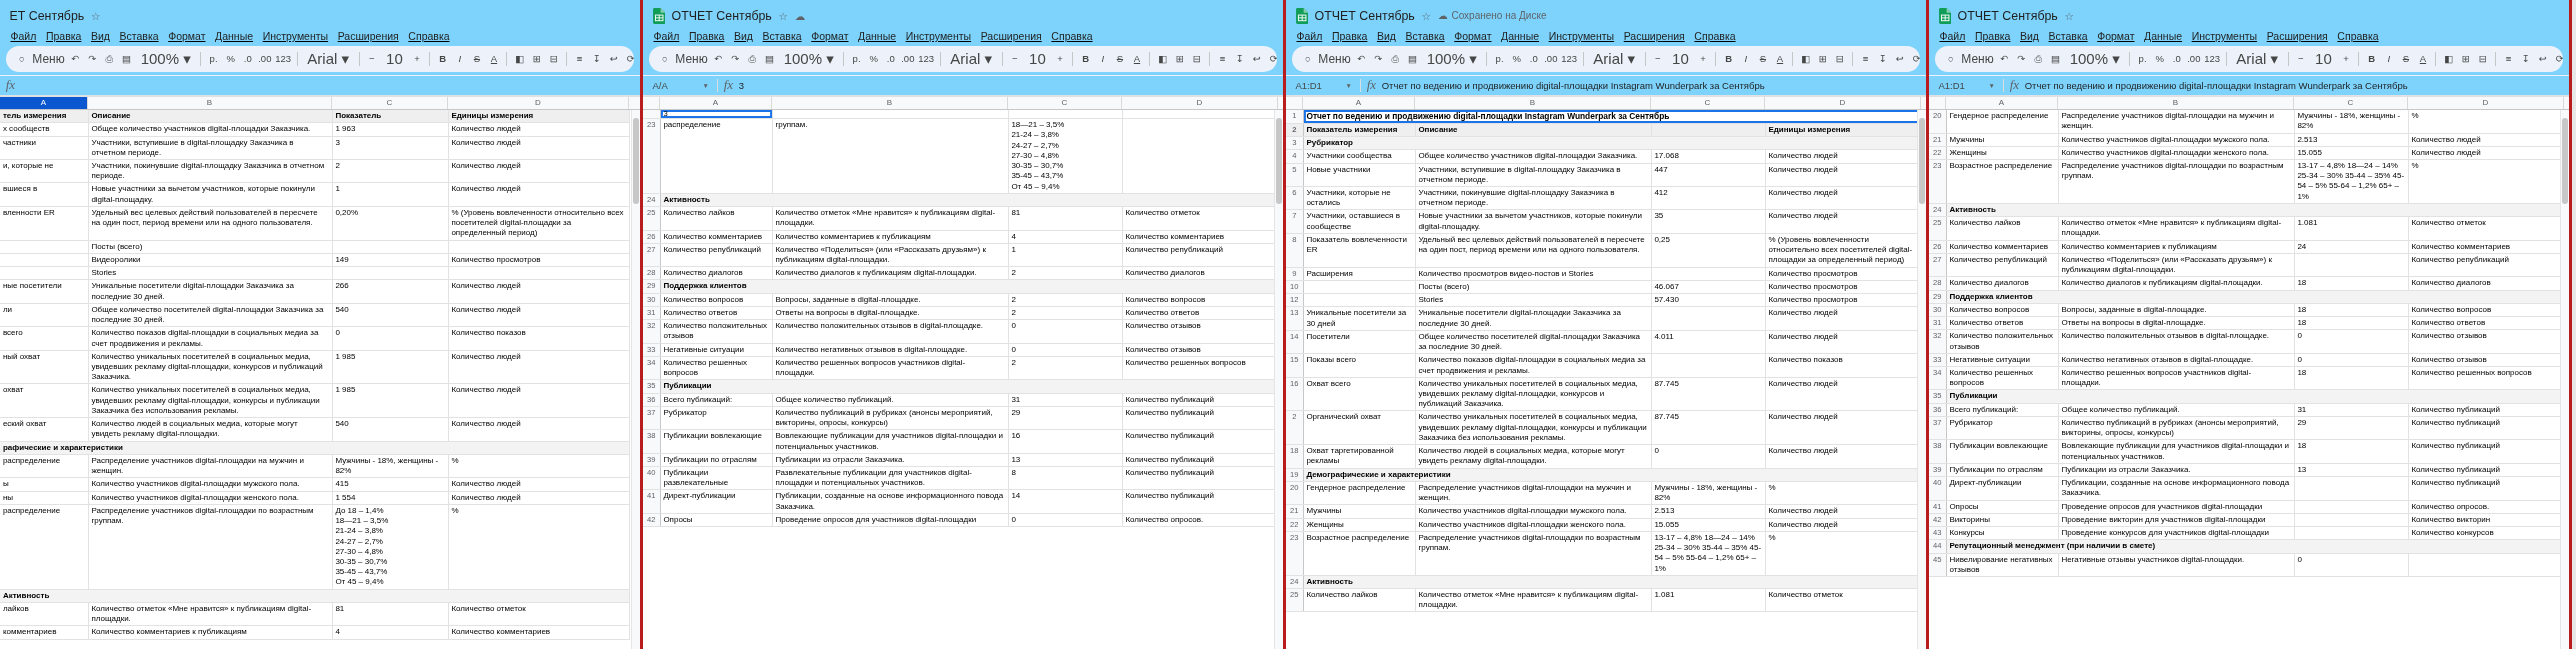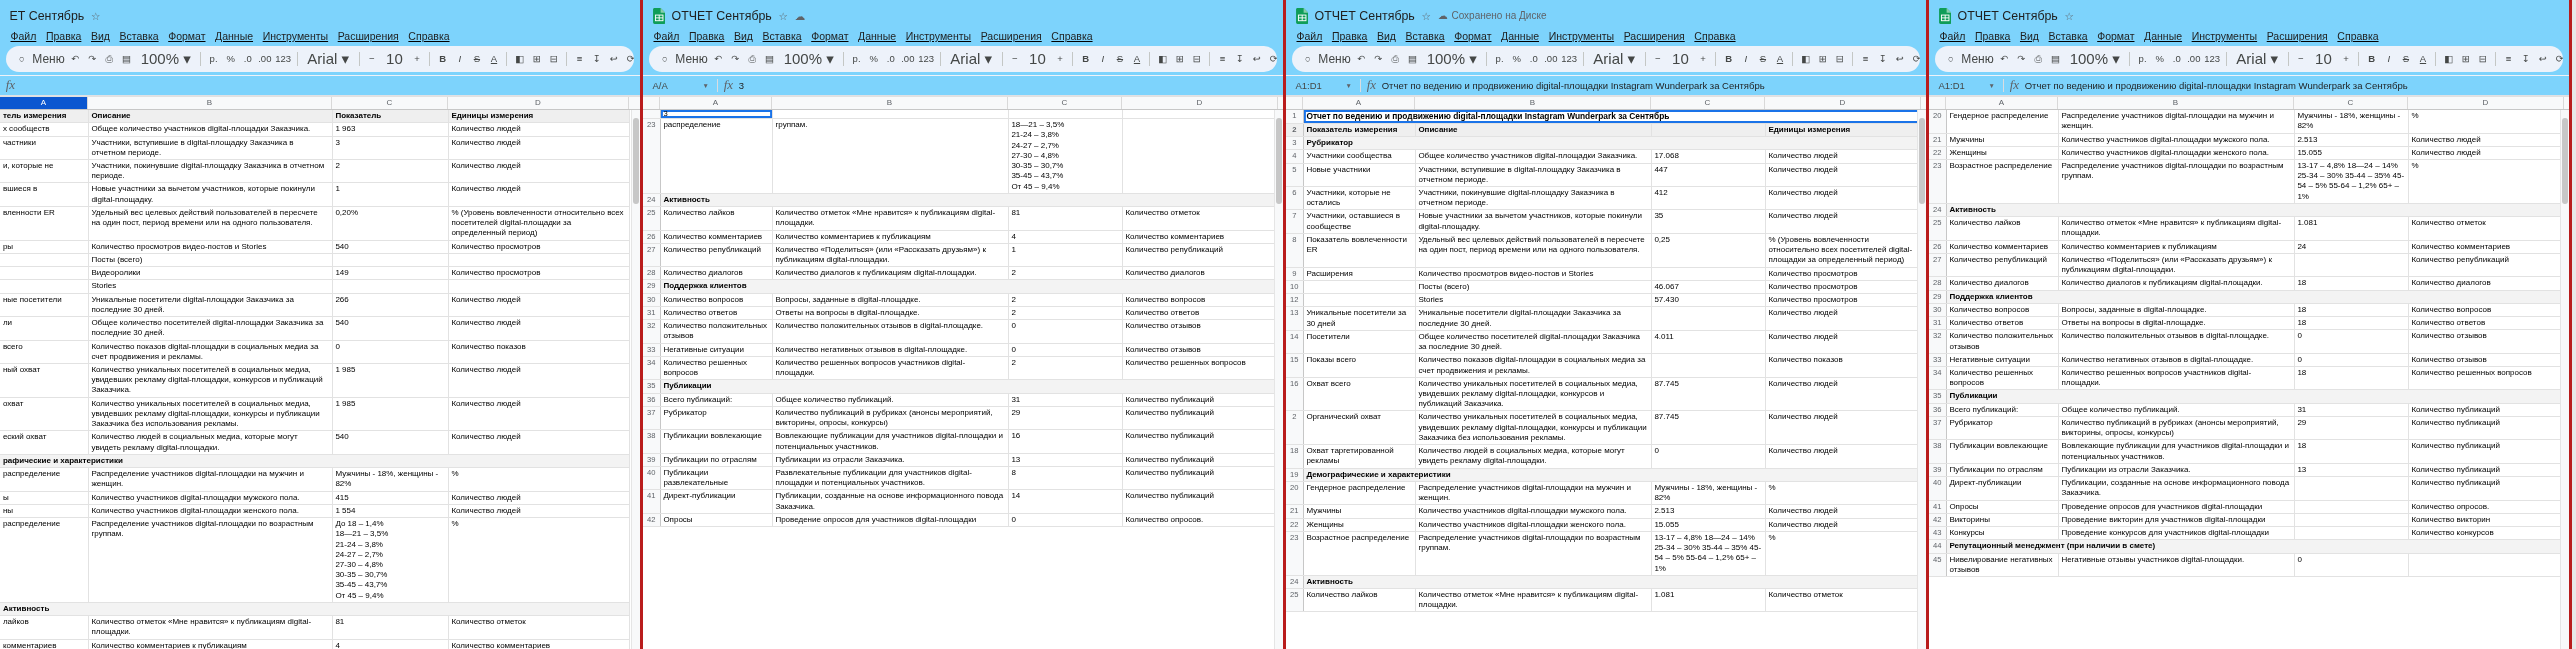--- a/index.html
+++ b/index.html
@@ -143,26 +143,20 @@
             <td class="cc">1</td>
             <td class="cd">Количество людей</td>
           </tr>
           <tr class="r-d">
             <td class="ca">вленности ER</td>
             <td class="cb">Удельный вес целевых действий пользователей в пересчете на один пост, период времени или на одного пользователя.</td>
             <td class="cc">0,20%</td>
             <td class="cd">% (Уровень вовлеченности относительно всех посетителей digital-площадки за определенный период)</td>
           </tr>
           <tr class="r-d">
-            <td class="ca">ры</td>
-            <td class="cb">Количество просмотров видео-постов и Stories</td>
-            <td class="cc">540</td>
-            <td class="cd">Количество просмотров</td>
-          </tr>
-          <tr class="r-d">
             <td class="ca"></td>
             <td class="cb">Посты (всего)</td>
             <td class="cc"></td>
             <td class="cd"></td>
           </tr>
           <tr class="r-d">
             <td class="ca"></td>
             <td class="cb">Видеоролики</td>
             <td class="cc">149</td>
             <td class="cd">Количество просмотров</td>

